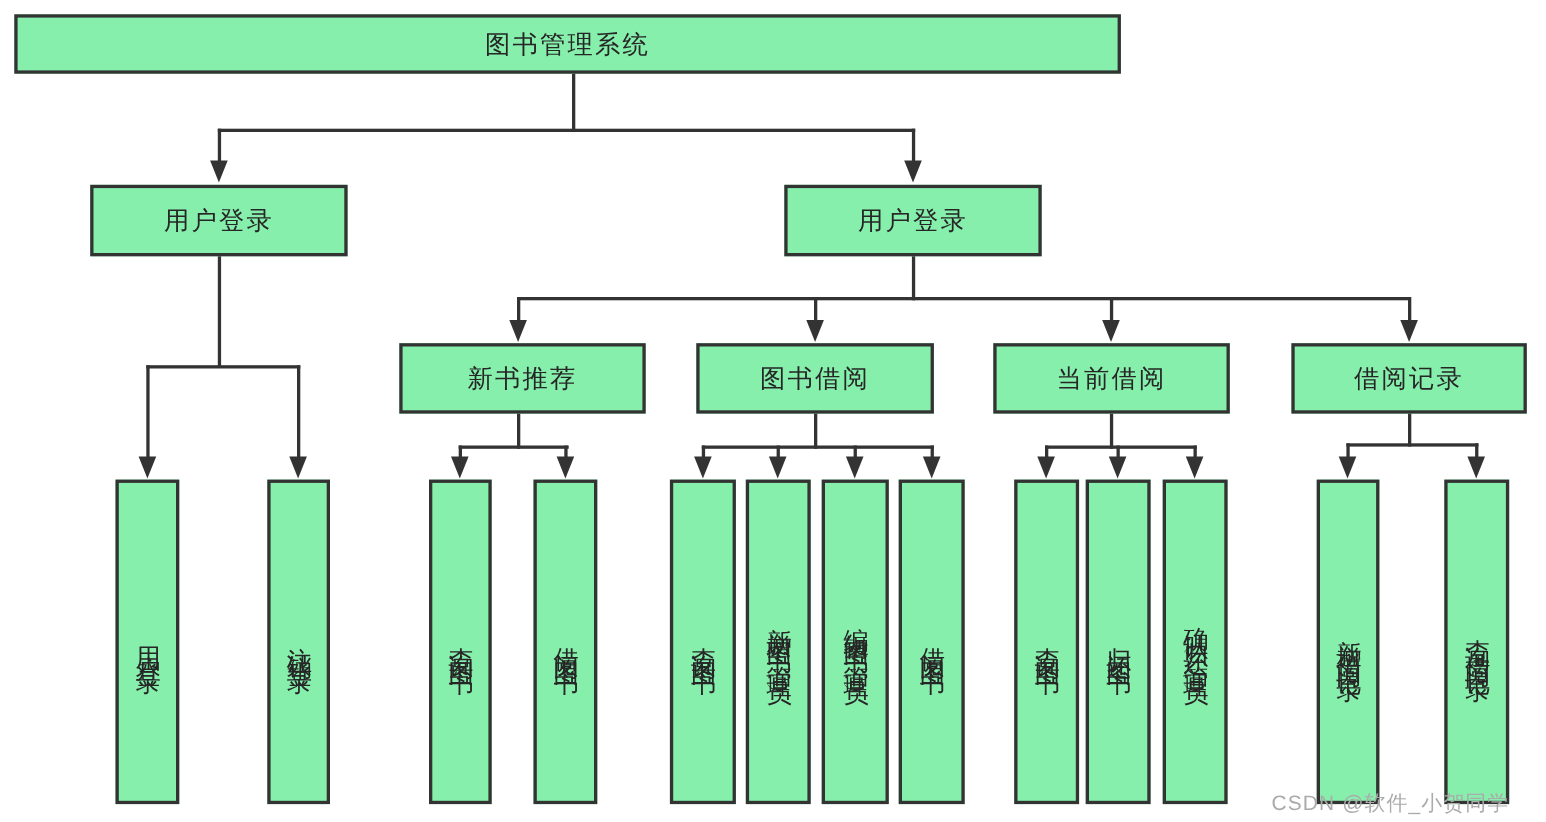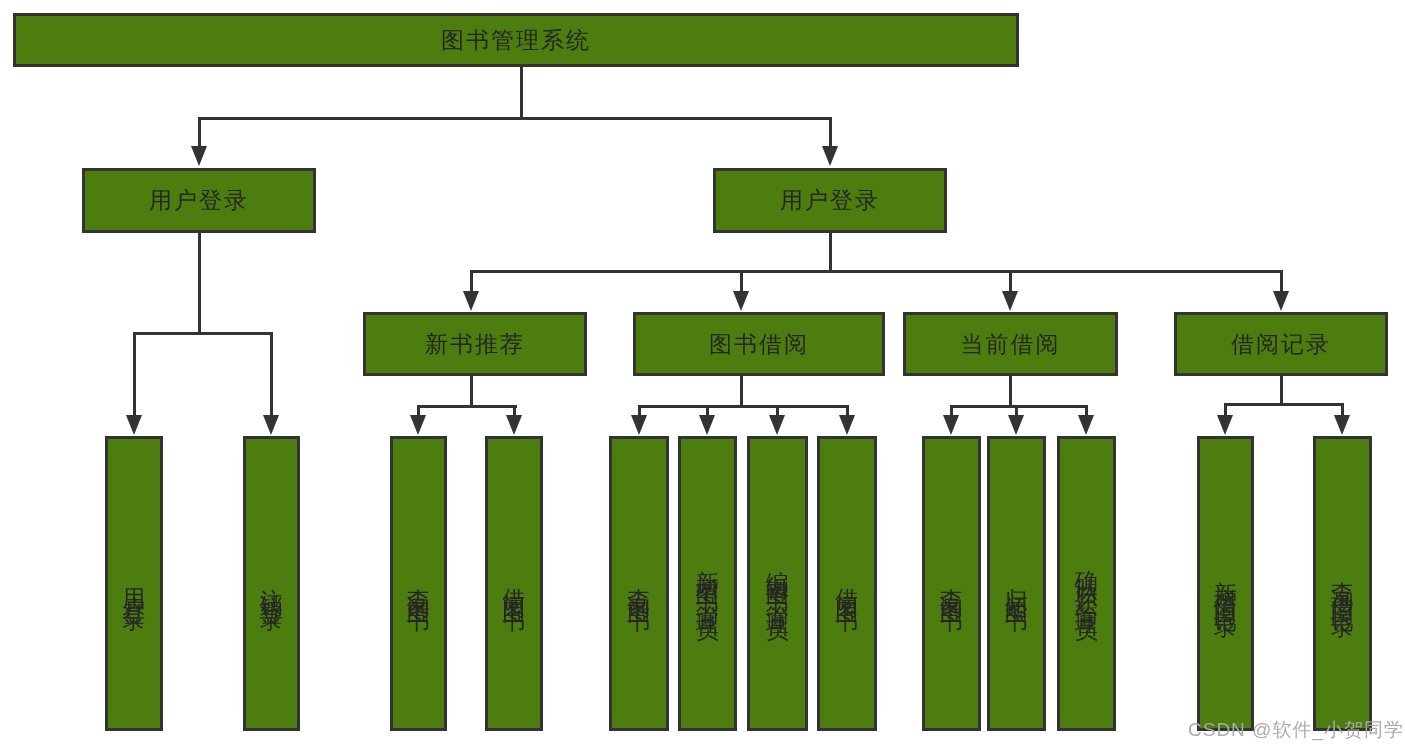--- a/index.html
+++ b/index.html
@@ -8,48 +8,49 @@
     width: 1405px;
     height: 747px;
     background: #ffffff;
     font-family: "Liberation Sans", sans-serif;
     overflow: hidden;
   }
   .box {
     position: absolute;
     box-sizing: border-box;
     border: 3px solid #333333;
-    background: #4d7c0f;
+    background: #86efac;
     display: flex;
     align-items: center;
     justify-content: center;
     color: #262626;
     font-size: 23px;
     letter-spacing: 2px;
     text-align: center;
     white-space: nowrap;
+    font-family: Liberation Serif, serif;
   }
   .vbox {
     writing-mode: vertical-rl;
     letter-spacing: 7px;
     white-space: normal;
     line-height: 1.15;
   }
   .hl { position: absolute; height: 3px; background: #333333; }
   .vl { position: absolute; width: 3px; background: #333333; }
   .ah {
     position: absolute;
     width: 0; height: 0;
     border-left: 8px solid transparent;
     border-right: 8px solid transparent;
     border-top: 20px solid #333333;
   }
   .watermark {
     position: absolute;
-    left: 1188px;
+    left: 1156px;
     top: 717px;
     font-size: 19px;
     letter-spacing: 1px;
     color: #ababab;
     white-space: nowrap;
     text-align: center;
   }
 </style>
 </head>
 <body>
@@ -80,21 +81,21 @@
   <div class="vl" style="left:470px; top:270px; height:24px;"></div>
   <div class="ah" style="left:463px; top:291px;"></div>
   <div class="vl" style="left:740px; top:270px; height:24px;"></div>
   <div class="ah" style="left:733px; top:291px;"></div>
   <div class="vl" style="left:1009px; top:270px; height:24px;"></div>
   <div class="ah" style="left:1002px; top:291px;"></div>
   <div class="vl" style="left:1280px; top:270px; height:24px;"></div>
   <div class="ah" style="left:1273px; top:291px;"></div>
 
   <div class="box" style="left:363px; top:312px; width:224px; height:64px;">新书推荐</div>
-  <div class="box" style="left:633px; top:312px; width:252px; height:64px;">图书借阅</div>
+  <div class="box" style="left:633px; top:312px; width:216px; height:64px;">图书借阅</div>
   <div class="box" style="left:903px; top:312px; width:215px; height:64px;">当前借阅</div>
   <div class="box" style="left:1174px; top:312px; width:214px; height:64px;">借阅记录</div>
 
   <div class="vl" style="left:470px; top:376px; height:32px;"></div>
   <div class="hl" style="left:417px; top:405px; width:100px;"></div>
   <div class="vl" style="left:417px; top:405px; height:12px;"></div>
   <div class="ah" style="left:410px; top:415px;"></div>
   <div class="vl" style="left:513px; top:405px; height:12px;"></div>
   <div class="ah" style="left:506px; top:415px;"></div>
 

